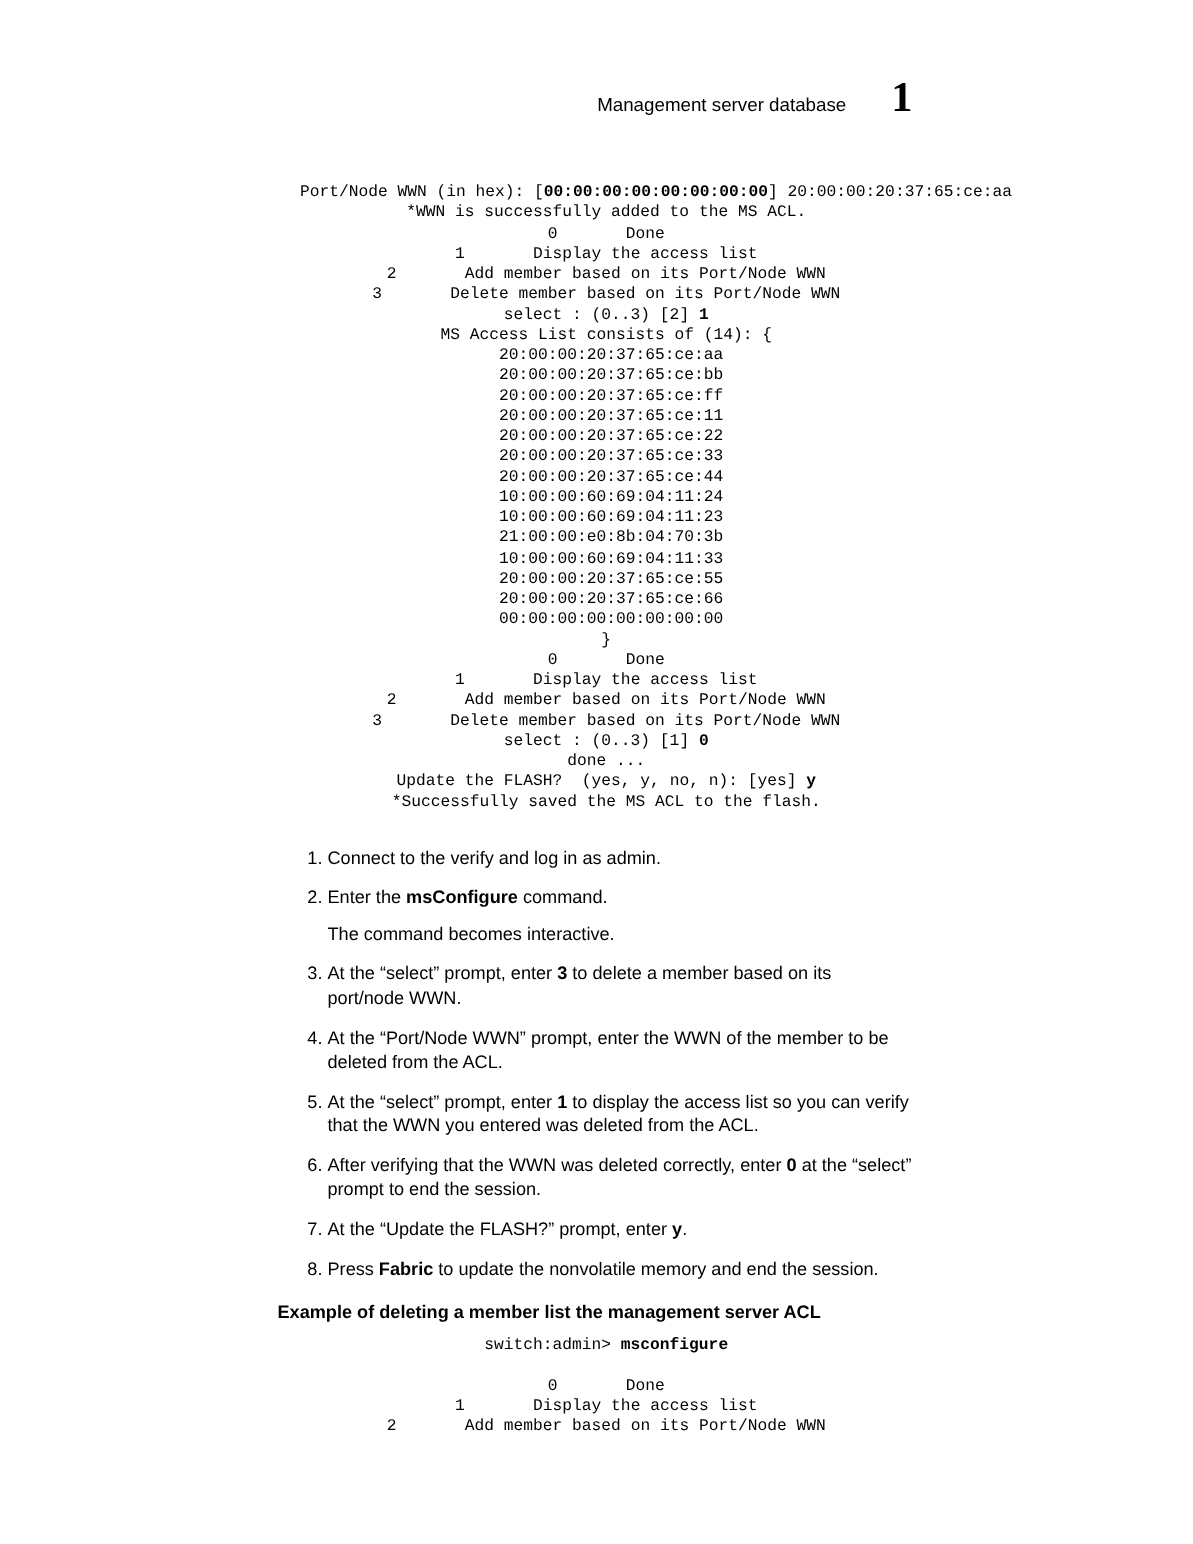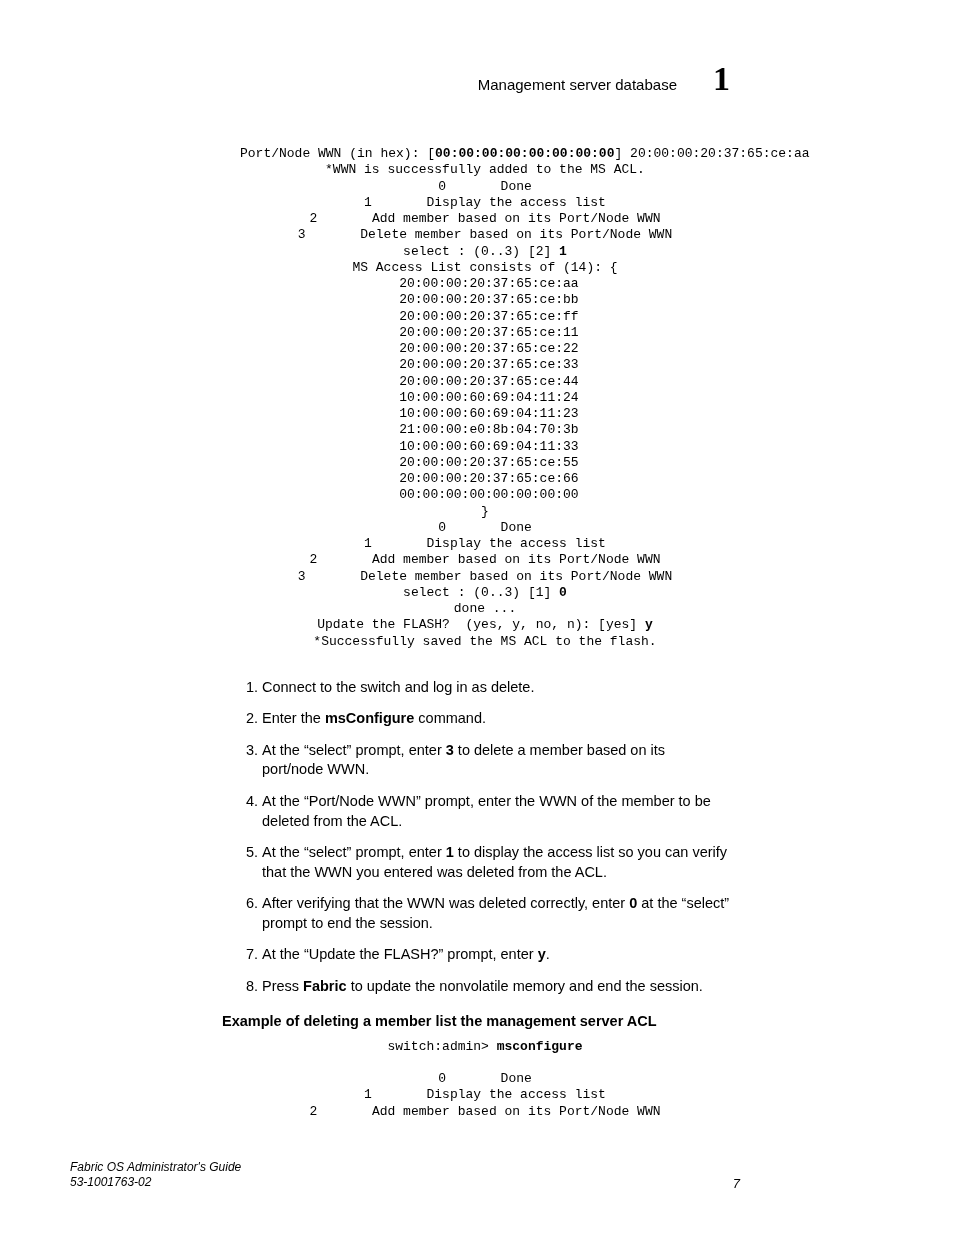--- a/index.html
+++ b/index.html
@@ -126,43 +126,37 @@
 1       Display the access list
 2       Add member based on its Port/Node WWN
 3       Delete member based on its Port/Node WWN
 select : (0..3) [1] <b>0</b>
 done ...
 Update the FLASH?  (yes, y, no, n): [yes] <b>y</b>
 *Successfully saved the MS ACL to the flash.</pre>
 
 
     <ol class="steps">
-      <li><span>Connect to the switch and log in as delete.</span></li>
+      <li><span>Connect to the verify and log in as admin.</span></li>
       <li>
         <span>Enter the <b>msConfigure</b> command.</span>
+        <div class="step-sub">The command becomes interactive.</div>
       </li>
       <li><span>At the “select” prompt, enter <b>3</b> to delete a member based on its port/node WWN.</span></li>
       <li><span>At the “Port/Node WWN” prompt, enter the WWN of the member to be deleted from the ACL.</span></li>
       <li><span>At the “select” prompt, enter <b>1</b> to display the access list so you can verify that the WWN you entered was deleted from the ACL.</span></li>
       <li><span>After verifying that the WWN was deleted correctly, enter <b>0</b> at the “select” prompt to end the session.</span></li>
       <li><span>At the “Update the FLASH?” prompt, enter <b>y</b>.</span></li>
       <li><span>Press <b>Fabric</b> to update the nonvolatile memory and end the session.</span></li>
     </ol>
 
     <div class="example-title">Example of deleting a member list the management server ACL</div>
 
     <pre class="code">switch:admin&gt; <b>msconfigure</b>
 
 0       Done
 1       Display the access list
 2       Add member based on its Port/Node WWN</pre>
 
   </div>
 
-  <div class="footer">
-    <div class="left">
-      <div>Fabric OS Administrator's Guide</div>
-      <div>53-1001763-02</div>
-    </div>
-    <div class="pn">7</div>
-  </div>
 
 </div>
 
 </body></html>

